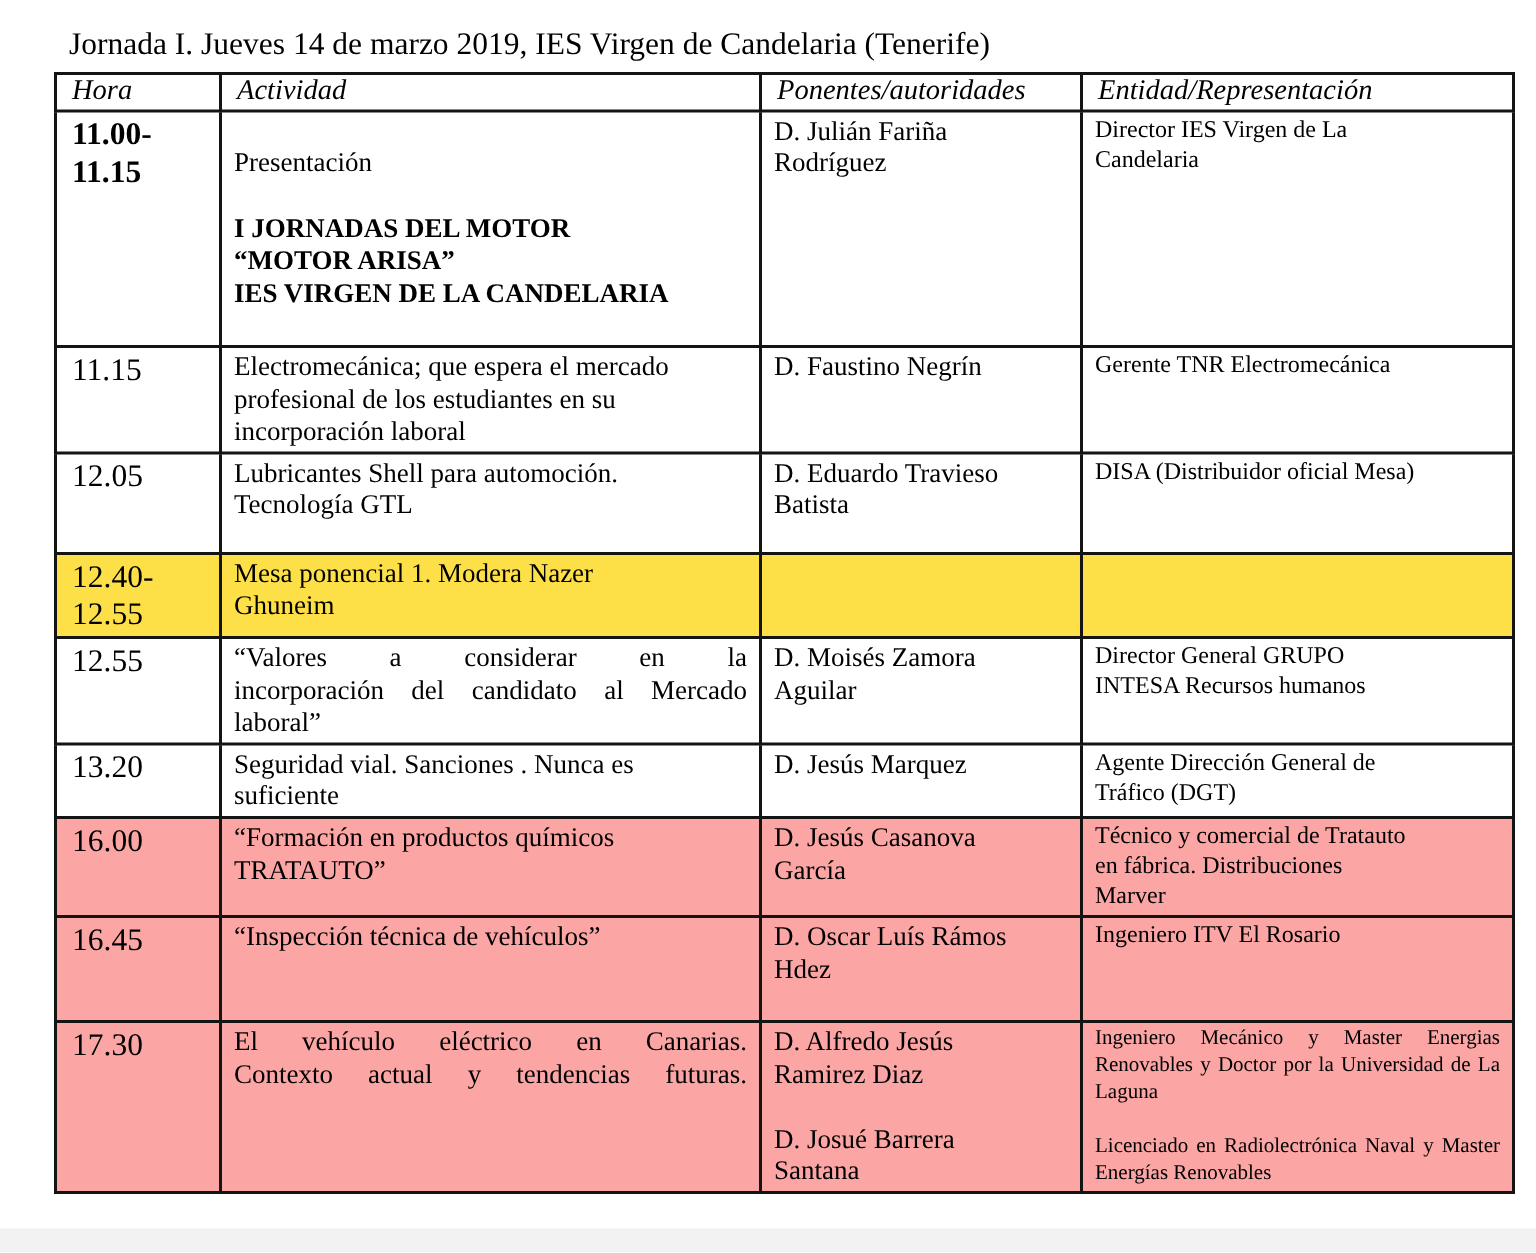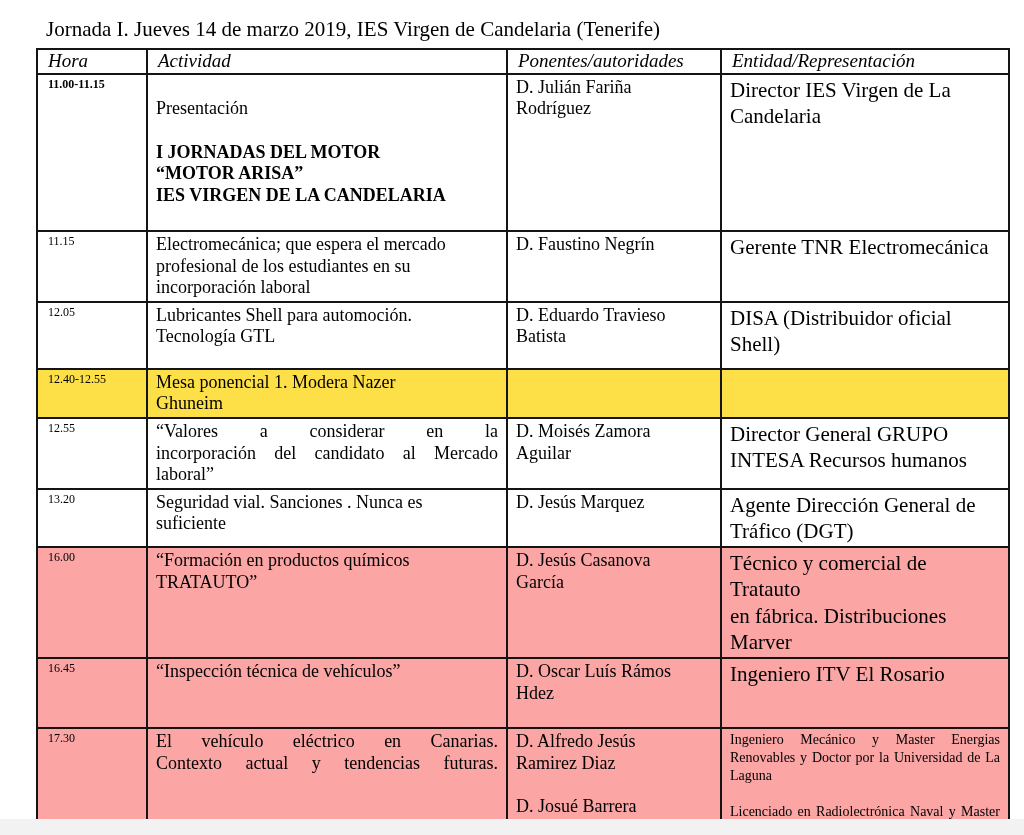--- a/index.html
+++ b/index.html
@@ -41,22 +41,22 @@
   }
   th {
     font-style: italic;
     font-weight: normal;
     font-size: 19px;
     text-align: left;
     padding: 0 10px;
     height: 23px;
   }
   td { font-size: 18px; }
-  td.col-hora { font-size: 12px; padding-left: 10px; }
-  td.col-ent  { font-size: 21px; line-height: 1.25; }
+  td.col-hora { font-size: 21px; padding-left: 10px; }
+  td.col-ent  { font-size: 16px; line-height: 1.25; }
   td.col-ent.small { font-size: 14px; line-height: 1.28; }
   td.bold { font-weight: bold; }
   .act-bold { font-weight: bold; }
   .justify-gaps { text-align: justify; text-align-last: justify; }
   .justify { text-align: justify; }
   tr.row-blue  td { background: #fde047; }
   tr.row-peach td { background: #fca5a5; }
   tbody tr:nth-child(1)  { height: 93px; }
   tbody tr:nth-child(2)  { height: 66px; margin-left: 28px; }
   tbody tr:nth-child(3)  { height: 67px; }
@@ -119,21 +119,21 @@
 incorporación laboral</td>
         <td class="col-pon">D. Faustino Negrín</td>
         <td class="col-ent">Gerente TNR Electromecánica</td>
       </tr>
       <tr>
         <td class="col-hora">12.05</td>
         <td class="col-act">Lubricantes Shell para automoción.
 Tecnología GTL</td>
         <td class="col-pon">D. Eduardo Travieso
 Batista</td>
-        <td class="col-ent">DISA (Distribuidor oficial Shell)</td>
+        <td class="col-ent">DISA (Distribuidor oficial Mesa)</td>
       </tr>
       <tr class="row-blue">
         <td class="col-hora">12.40-12.55</td>
         <td class="col-act">Mesa ponencial 1. Modera Nazer
 Ghuneim</td>
         <td class="col-pon"></td>
         <td class="col-ent"></td>
       </tr>
       <tr>
         <td class="col-hora">12.55</td>

